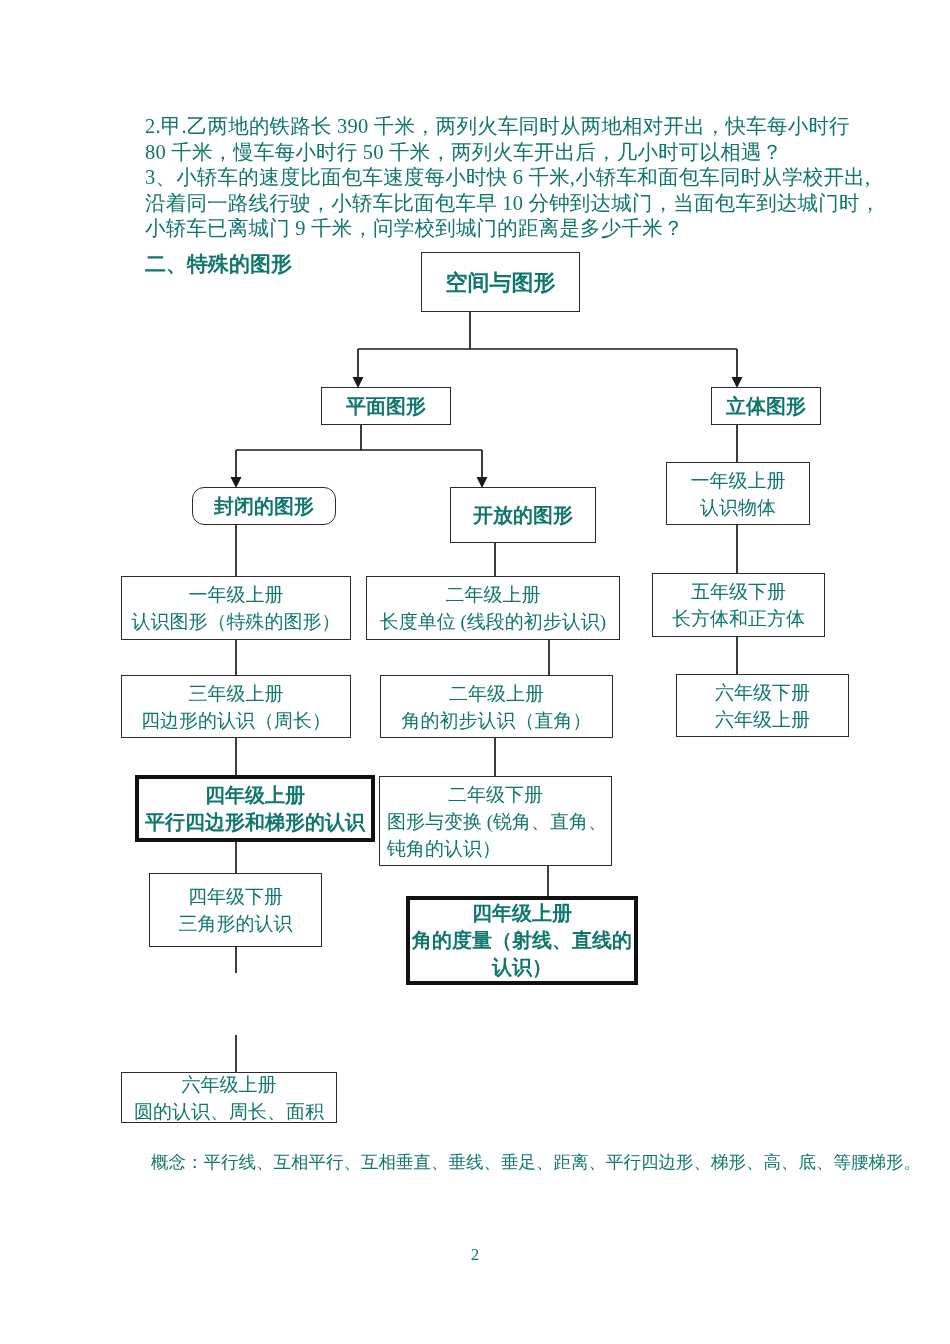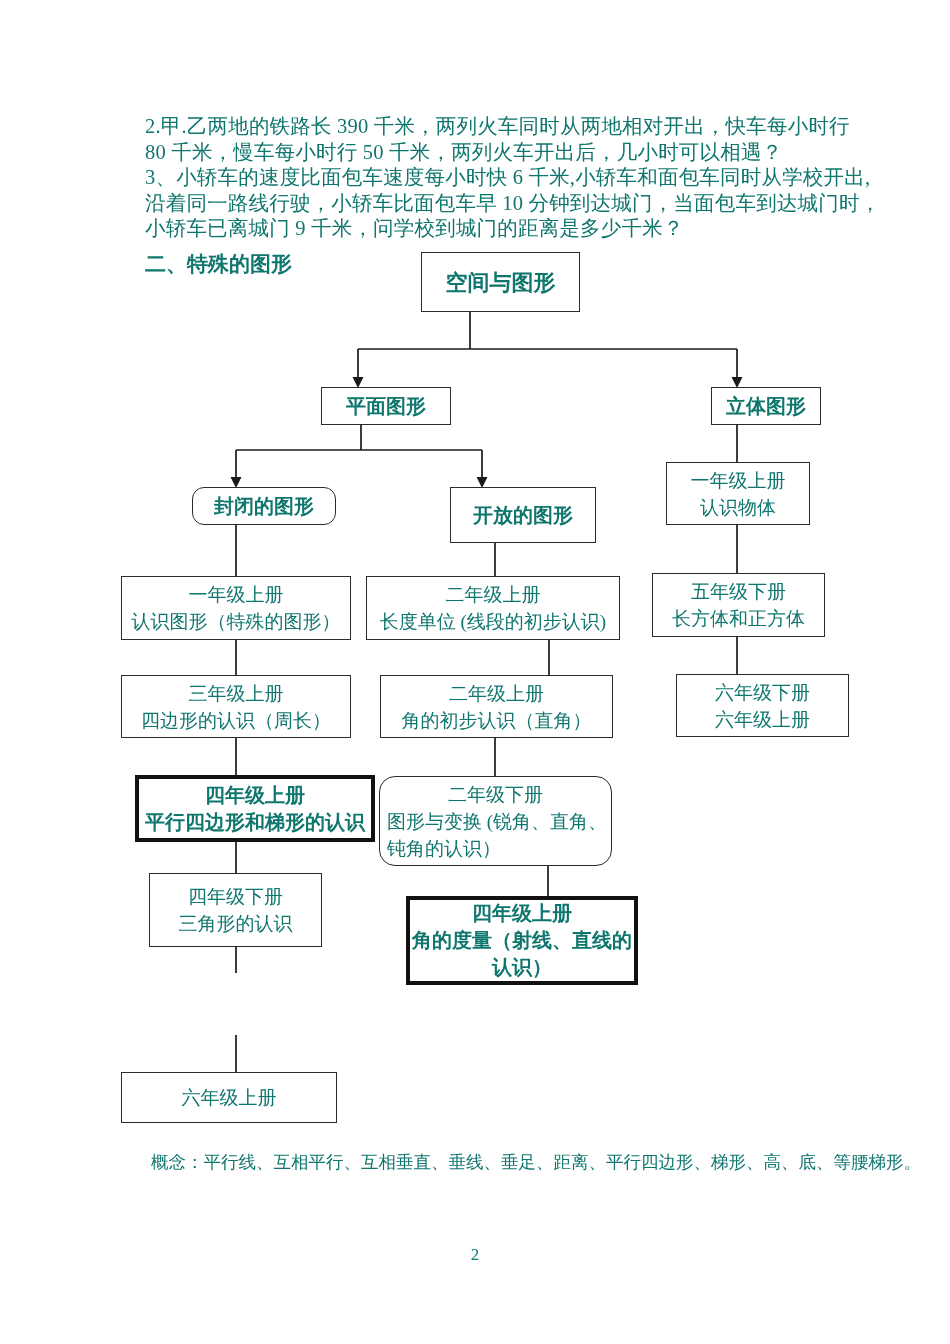--- a/index.html
+++ b/index.html
@@ -38,21 +38,21 @@
     display:flex;flex-direction:column;
     justify-content:center;align-items:center;
     text-align:center;
     font-size:19px;line-height:27px;
     white-space:nowrap;
   }
   .node span{display:block;}
   .node.bold{font-weight:bold;font-size:20px;margin-left:28px;}
   .node.thick{border:4px solid #111111;}
   .node.root{font-size:22px;}
-  .node.left-body{align-items:flex-start;padding-left:7px;text-align:left;border-radius:16px;}
+  .node.left-body{align-items:flex-start;padding-left:7px;text-align:left;}
   .node.left-body span:first-child{align-self:center;text-align:center;width:100%;padding-right:7px;box-sizing:border-box;}
   .concepts{
     position:absolute;left:151px;top:1151px;
     font-size:17.5px;line-height:22px;
     white-space:nowrap;
   }
   .pagenum{
     position:absolute;left:0;top:1245px;width:950px;
     text-align:center;font-size:17px;
   }
@@ -177,19 +177,20 @@
 
   <div class="node bold thick" style="left:378px;top:896px;width:232px;height:89px;">
     <span>四年级上册</span>
     <span>角的度量（射线、直线的</span>
     <span>认识）</span>
   </div>
 
 
   <div class="node" style="left:121px;top:1072px;width:216px;height:51px;">
     <span>六年级上册</span>
+    <span>圆的认识、周长、面积</span>
   </div>
 
   <div class="concepts">概念：平行线、互相平行、互相垂直、垂线、垂足、距离、平行四边形、梯形、高、底、等腰梯形。</div>
 
   <div class="pagenum">2</div>
 
 </div>
 
 </body></html>

